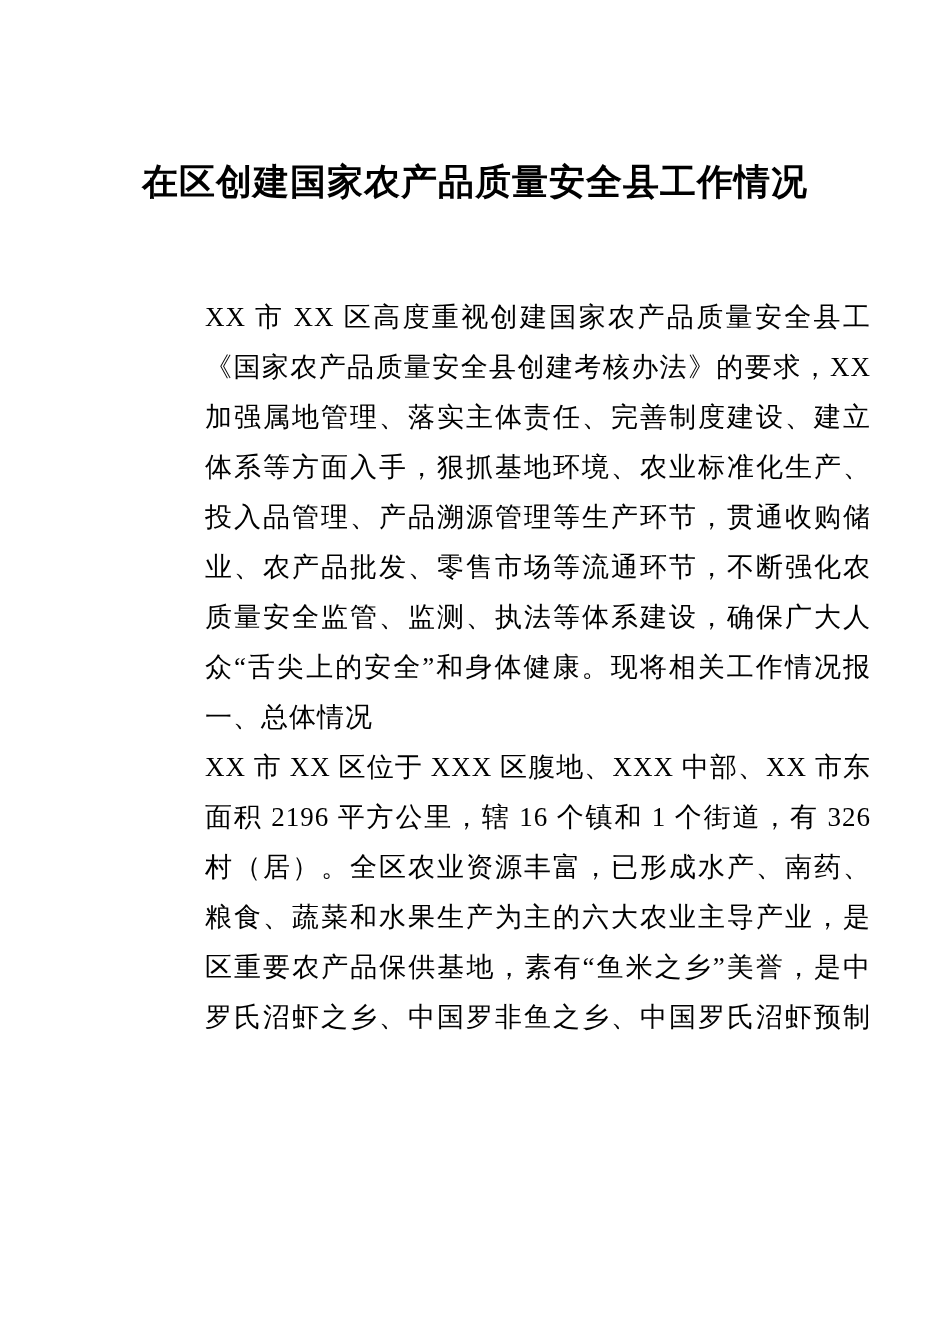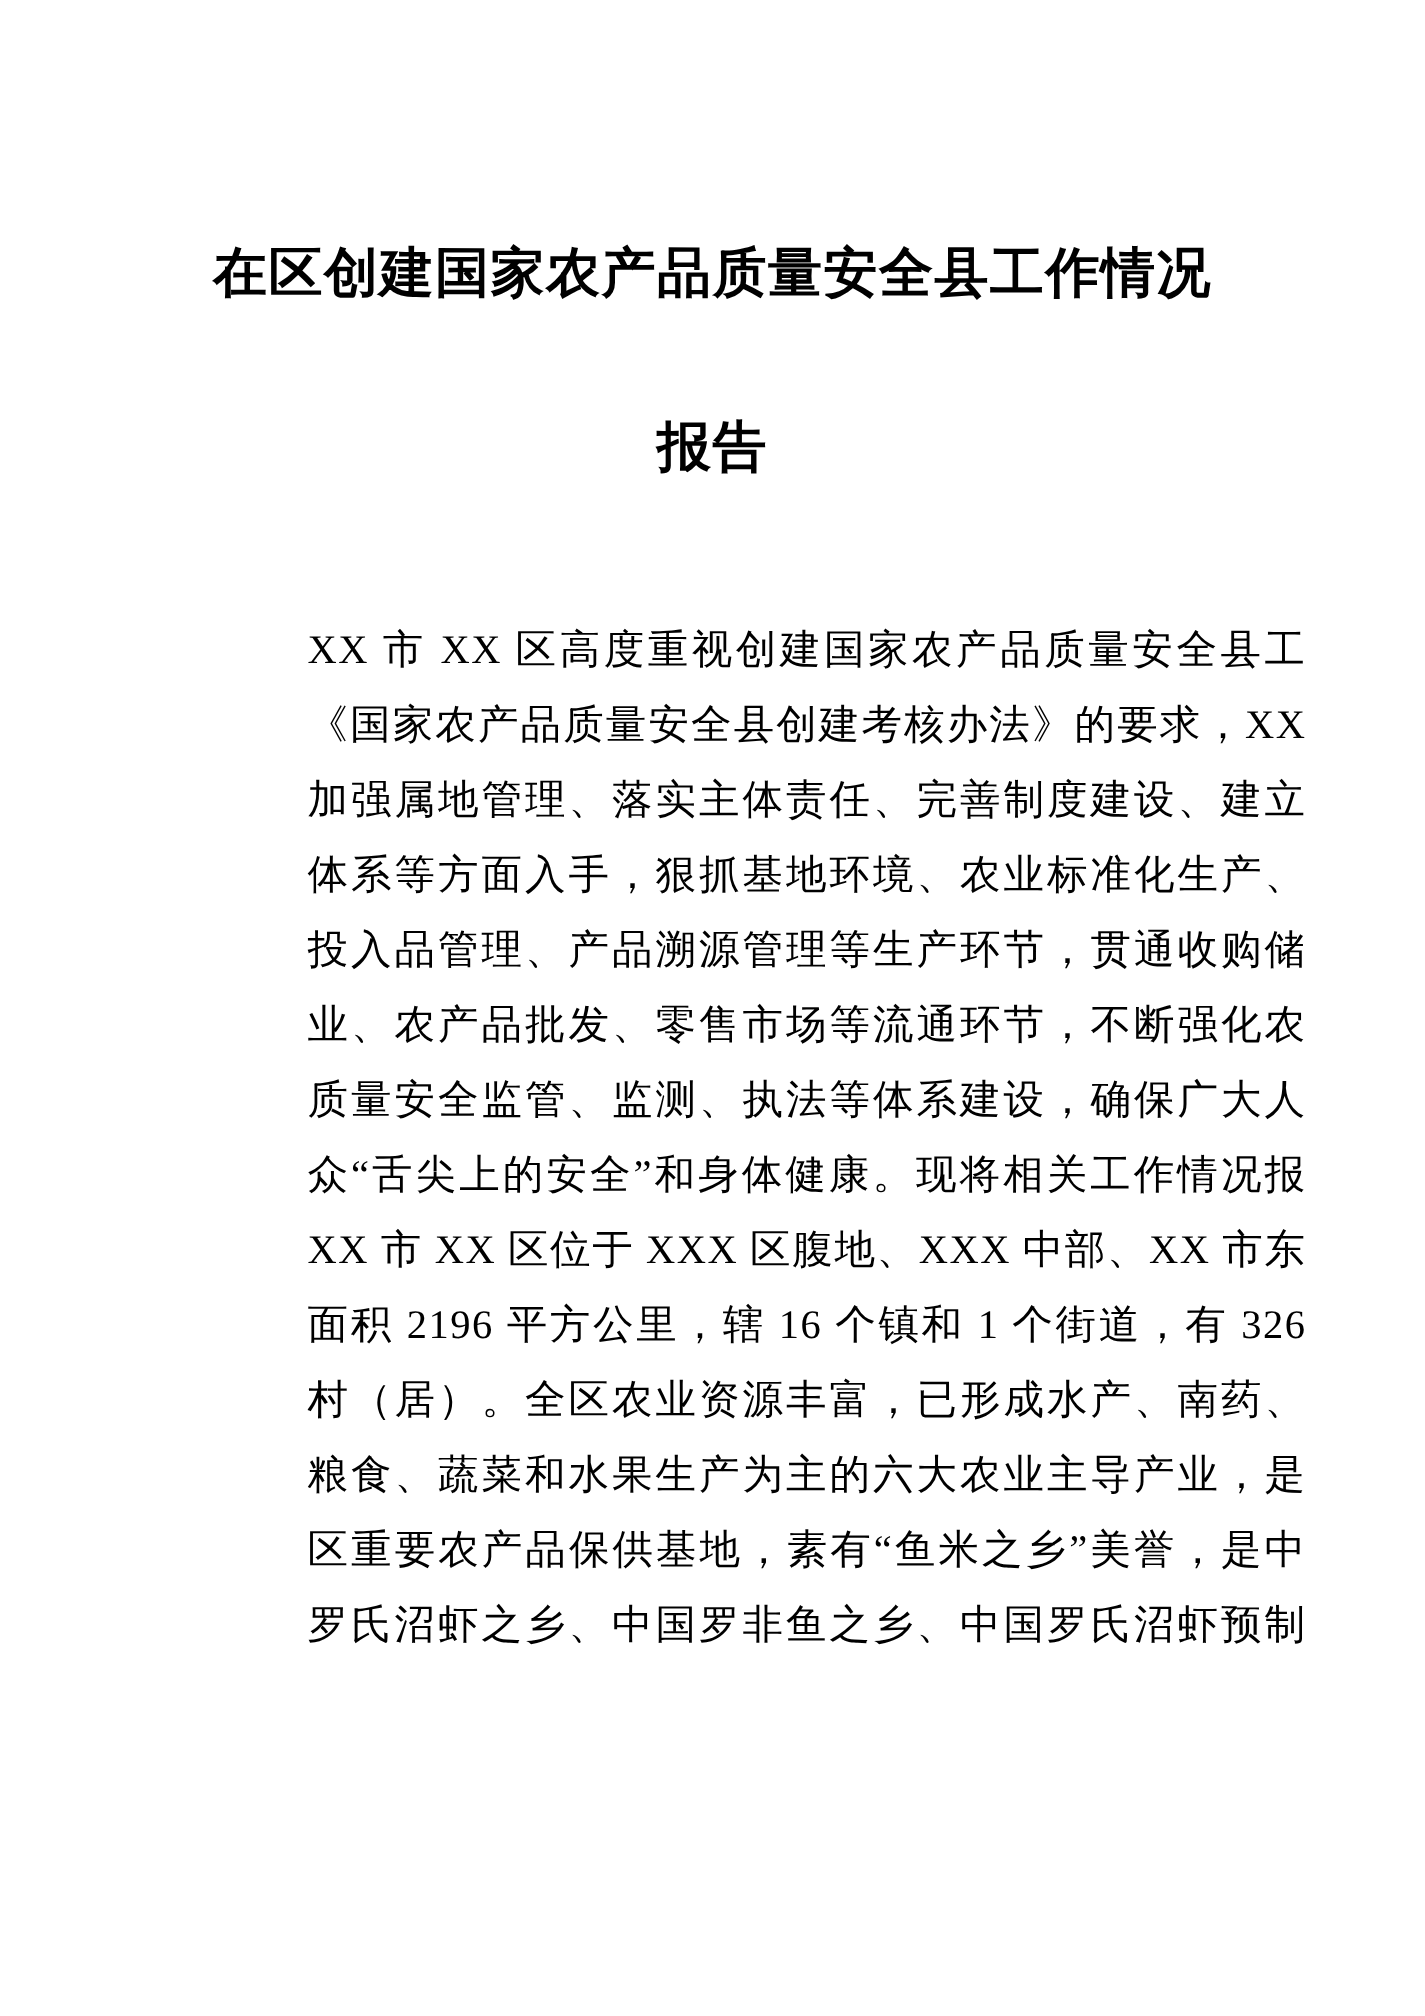--- a/index.html
+++ b/index.html
@@ -41,33 +41,33 @@
   }
   .left { text-align: left; }
 </style>
 </head>
 <body>
 
 <div class="page">
 
   <div class="doc-title title-line1">在区创建国家农产品质量安全县工作情况</div>
 
-  <div class="doc-title title-line2">报告</div>
 
   <div class="doc-body">
 
     <div class="line fill">XX 市 XX 区高度重视创建国家农产品质量安全县工作，按照</div>
     <div class="line fill">《国家农产品质量安全县创建考核办法》的要求，XX 区从</div>
     <div class="line fill">加强属地管理、落实主体责任、完善制度建设、建立健全</div>
     <div class="line fill">体系等方面入手，狠抓基地环境、农业标准化生产、农业</div>
     <div class="line fill">投入品管理、产品溯源管理等生产环节，贯通收购储运企</div>
     <div class="line fill">业、农产品批发、零售市场等流通环节，不断强化农产品</div>
     <div class="line fill">质量安全监管、监测、执法等体系建设，确保广大人民群</div>
     <div class="line fill">众“舌尖上的安全”和身体健康。现将相关工作情况报告</div>
 
+    <div class="line left">一、总体情况</div>
 
     <div class="line fill">XX 市 XX 区位于 XXX 区腹地、XXX 中部、XX 市东南版块，总</div>
     <div class="line fill">面积 2196 平方公里，辖 16 个镇和 1 个街道，有 326 个行政</div>
     <div class="line fill">村（居）。全区农业资源丰富，已形成水产、南药、禽畜</div>
     <div class="line fill">粮食、蔬菜和水果生产为主的六大农业主导产业，是大湾</div>
     <div class="line fill">区重要农产品保供基地，素有“鱼米之乡”美誉，是中国</div>
     <div class="line fill">罗氏沼虾之乡、中国罗非鱼之乡、中国罗氏沼虾预制菜产</div>
 
   </div>
 

